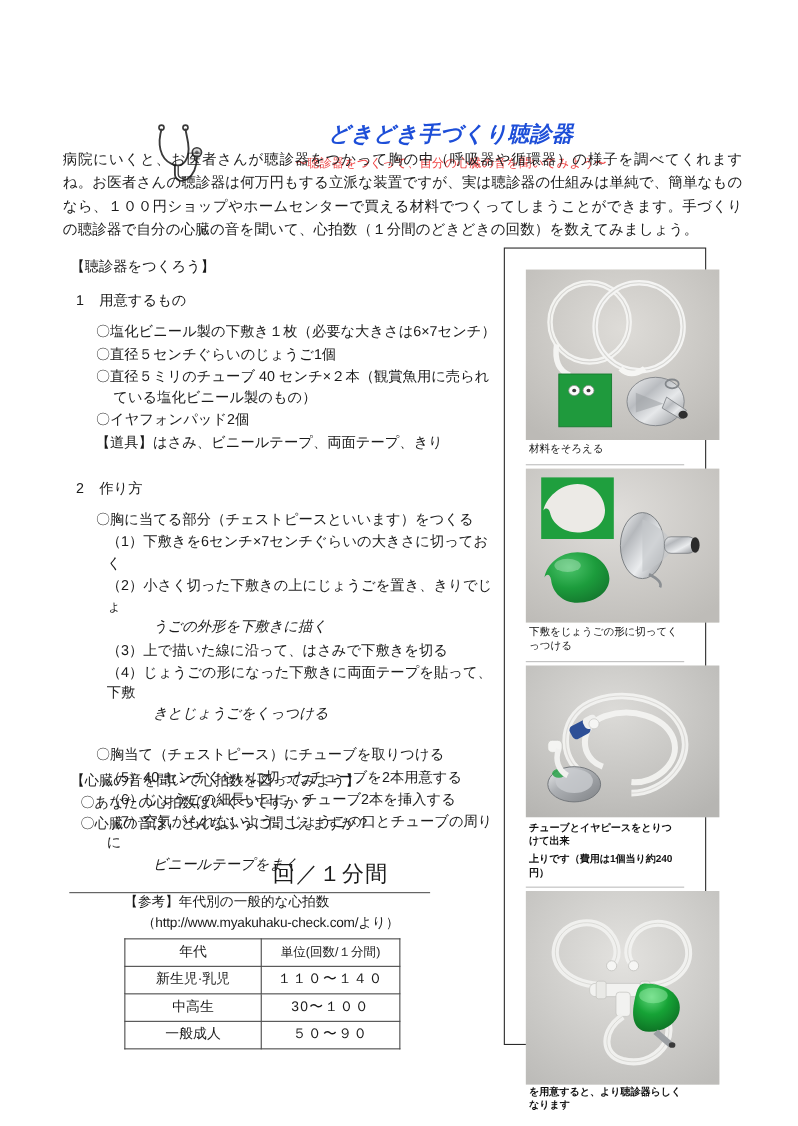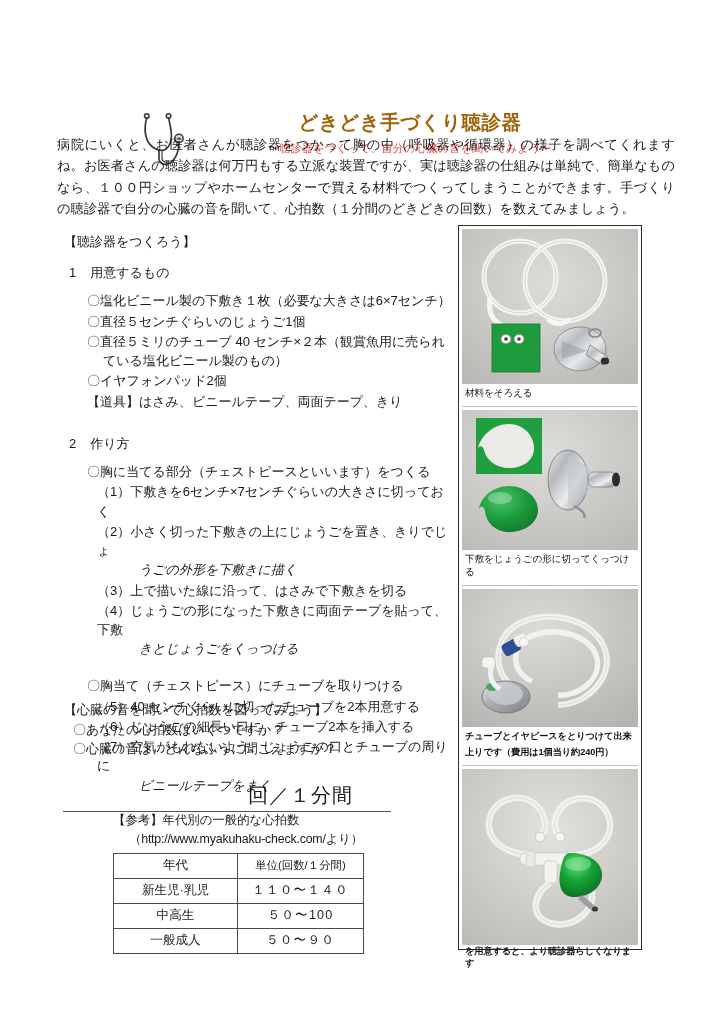--- a/index.html
+++ b/index.html
@@ -38,21 +38,22 @@
     position: absolute;
     left: 150px; top: 58px;
     width: 520px;
     text-align: center;
   }
   .doc-title {
     font-size: 19.5px;
     font-weight: bold;
     letter-spacing: 0.5px;
     line-height: 1.25;
-    color: #a16207;
+    color: #1d4ed8;
+    font-style: italic;
   }
   .doc-subtitle {
     margin-top: 7px;
     font-size: 11px;
     letter-spacing: 0.2px;
     color: #ef4444;
   }
 
   
   .intro {
@@ -157,21 +158,21 @@
 
   
   .photo-col {
     position: absolute;
     left: 458px; top: 225px;
     width: 184px;
     height: 725px;
     border: 1.4px solid #2b2b2b;
     box-sizing: border-box;
     background: #ffffff;
-    padding: 3px;
+    padding: 19px;
   }
   .photo-item {
     position: relative;
     width: 100%;
     margin-bottom: 2px;
   }
   .photo-frame {
     position: relative;
     width: 176px;
     overflow: hidden;
@@ -313,21 +314,21 @@
         <tr>
           <td class="c1">年代</td>
           <td class="c2 hdr2">単位(回数/１分間)</td>
         </tr>
         <tr>
           <td class="c1">新生児·乳児</td>
           <td class="c2">１１０〜１４０</td>
         </tr>
         <tr>
           <td class="c1">中高生</td>
-          <td class="c2">５０〜100</td>
+          <td class="c2">30〜１００</td>
         </tr>
         <tr>
           <td class="c1">一般成人</td>
           <td class="c2">５０〜９０</td>
         </tr>
       </tbody>
     </table>
   </div>
 
   <div class="photo-col">

